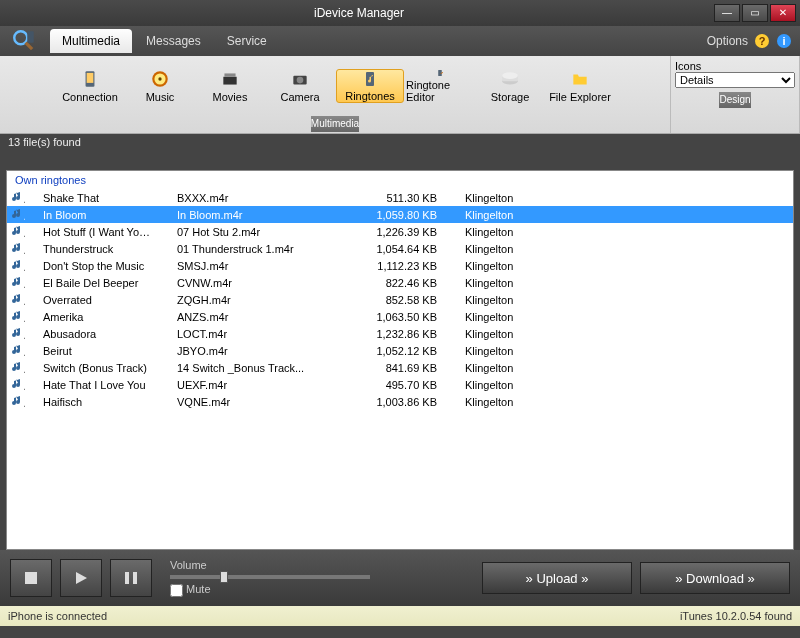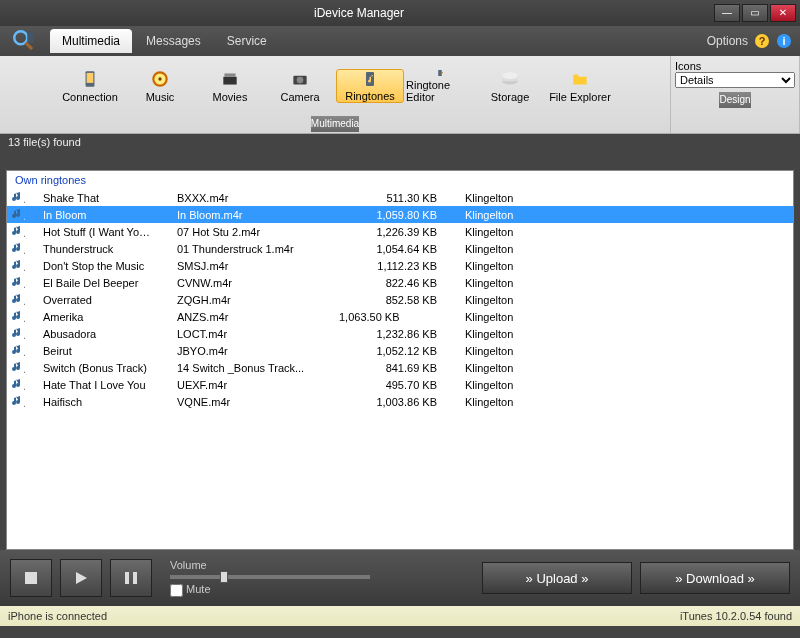--- a/index.html
+++ b/index.html
@@ -235,21 +235,21 @@
         <div class="cell col-fname">ZQGH.m4r</div>
         <div class="cell col-size" style="text-align:right">852.58 KB</div>
         <div class="cell col-type" style="padding-left:10px">Klingelton</div>
       </div>
       <div class="row">
         <div class="cell ico-cell"><svg class="music-note" viewBox="0 0 12 12">
             <path d="M5 1 L5 8 A2 2 0 1 1 3 6 L3 3 L9 1 L9 7 A2 2 0 1 1 7 5" fill="#369"></path>
           </svg></div>
         <div class="cell" style="width:122px">Amerika</div>
         <div class="cell col-fname">ANZS.m4r</div>
-        <div class="cell col-size" style="text-align:left">1,063.50 KB</div>
+        <div class="cell col-size" style="text-align:right">1,063.50 KB</div>
         <div class="cell col-type" style="padding-left:10px">Klingelton</div>
       </div>
       <div class="row">
         <div class="cell ico-cell"><svg class="music-note" viewBox="0 0 12 12">
             <path d="M5 1 L5 8 A2 2 0 1 1 3 6 L3 3 L9 1 L9 7 A2 2 0 1 1 7 5" fill="#369"></path>
           </svg></div>
         <div class="cell" style="width:122px">Abusadora</div>
         <div class="cell col-fname">LOCT.m4r</div>
         <div class="cell col-size" style="text-align:right">1,232.86 KB</div>
         <div class="cell col-type" style="padding-left:10px">Klingelton</div>

